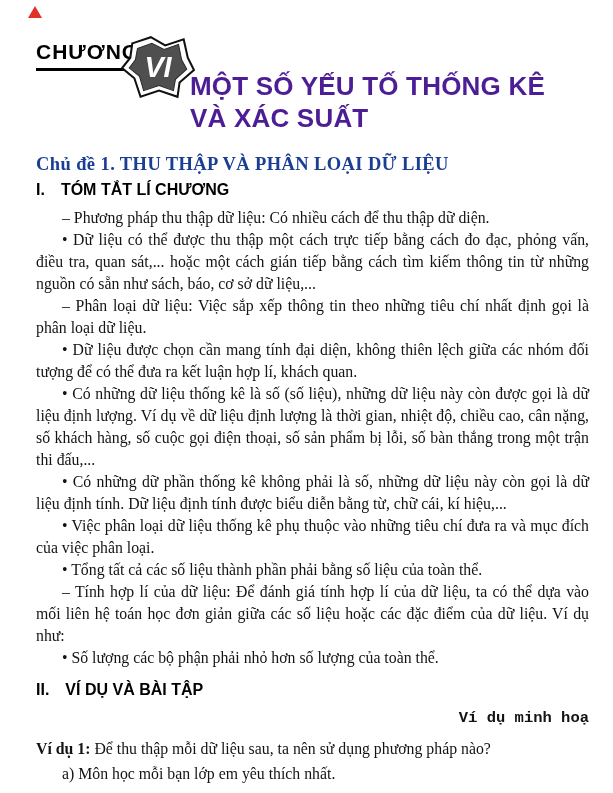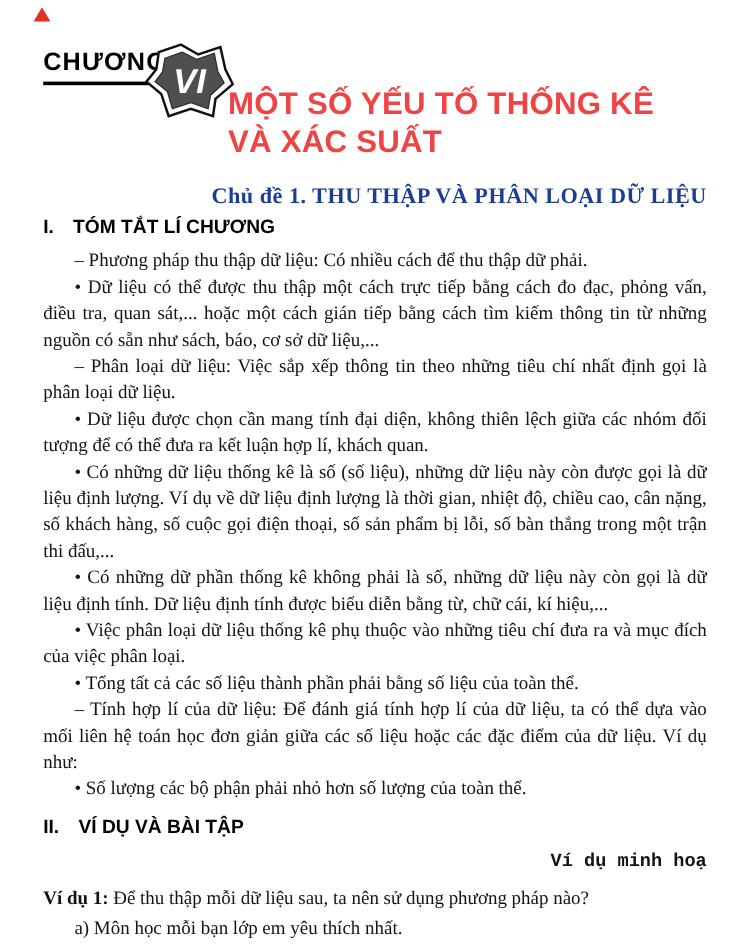--- a/index.html
+++ b/index.html
@@ -60,32 +60,32 @@
     fill: #ffffff;
   }
   .chapter-title {
     position: absolute;
     left: 190px;
     top: 70px;
     font-family: "Liberation Sans", sans-serif;
     font-weight: 800;
     font-size: 26px;
     line-height: 32px;
-    color: #ef4444;
+    color: #4c1d95;
     letter-spacing: 0.2px;
   }
   
   .content {
     position: absolute;
     left: 36px;
     right: 24px;
     top: 154px;
   }
   .topic-heading {
-    text-align: right;
+    text-align: left;
     font-family: "Liberation Serif", serif;
     font-weight: bold;
     font-size: 18.5px;
     letter-spacing: 0.4px;
     color: #1a3e94;
   }
   .section-heading {
     font-family: "Liberation Sans", sans-serif;
     font-weight: bold;
     font-size: 16px;
@@ -149,21 +149,21 @@
 
   <div class="content">
 
     <h2 class="topic-heading" style="color: rgb(26, 62, 148);">Chủ đề 1. THU THẬP VÀ PHÂN LOẠI DỮ LIỆU</h2>
 
     <h3 class="section-heading">
       <span>I.</span>
       <span>TÓM TẮT LÍ CHƯƠNG</span>
     </h3>
 
-    <p class="body-par">– Phương pháp thu thập dữ liệu: Có nhiều cách để thu thập dữ phải.</p>
+    <p class="body-par">– Phương pháp thu thập dữ liệu: Có nhiều cách để thu thập dữ diện.</p>
     <p class="body-par">• Dữ liệu có thể được thu thập một cách trực tiếp bằng cách đo đạc, phỏng vấn, điều tra, quan sát,... hoặc một cách gián tiếp bằng cách tìm kiếm thông tin từ những nguồn có sẵn như sách, báo, cơ sở dữ liệu,...</p>
     <p class="body-par">– Phân loại dữ liệu: Việc sắp xếp thông tin theo những tiêu chí nhất định gọi là phân loại dữ liệu.</p>
     <p class="body-par">• Dữ liệu được chọn cần mang tính đại diện, không thiên lệch giữa các nhóm đối tượng để có thể đưa ra kết luận hợp lí, khách quan.</p>
     <p class="body-par">• Có những dữ liệu thống kê là số (số liệu), những dữ liệu này còn được gọi là dữ liệu định lượng. Ví dụ về dữ liệu định lượng là thời gian, nhiệt độ, chiều cao, cân nặng, số khách hàng, số cuộc gọi điện thoại, số sản phẩm bị lỗi, số bàn thắng trong một trận thi đấu,...</p>
     <p class="body-par">• Có những dữ phần thống kê không phải là số, những dữ liệu này còn gọi là dữ liệu định tính. Dữ liệu định tính được biểu diễn bằng từ, chữ cái, kí hiệu,...</p>
     <p class="body-par">• Việc phân loại dữ liệu thống kê phụ thuộc vào những tiêu chí đưa ra và mục đích của việc phân loại.</p>
     <p class="body-par">• Tổng tất cả các số liệu thành phần phải bằng số liệu của toàn thể.</p>
     <p class="body-par">– Tính hợp lí của dữ liệu: Để đánh giá tính hợp lí của dữ liệu, ta có thể dựa vào mối liên hệ toán học đơn giản giữa các số liệu hoặc các đặc điểm của dữ liệu. Ví dụ như:</p>
     <p class="body-par">• Số lượng các bộ phận phải nhỏ hơn số lượng của toàn thể.</p>
 

